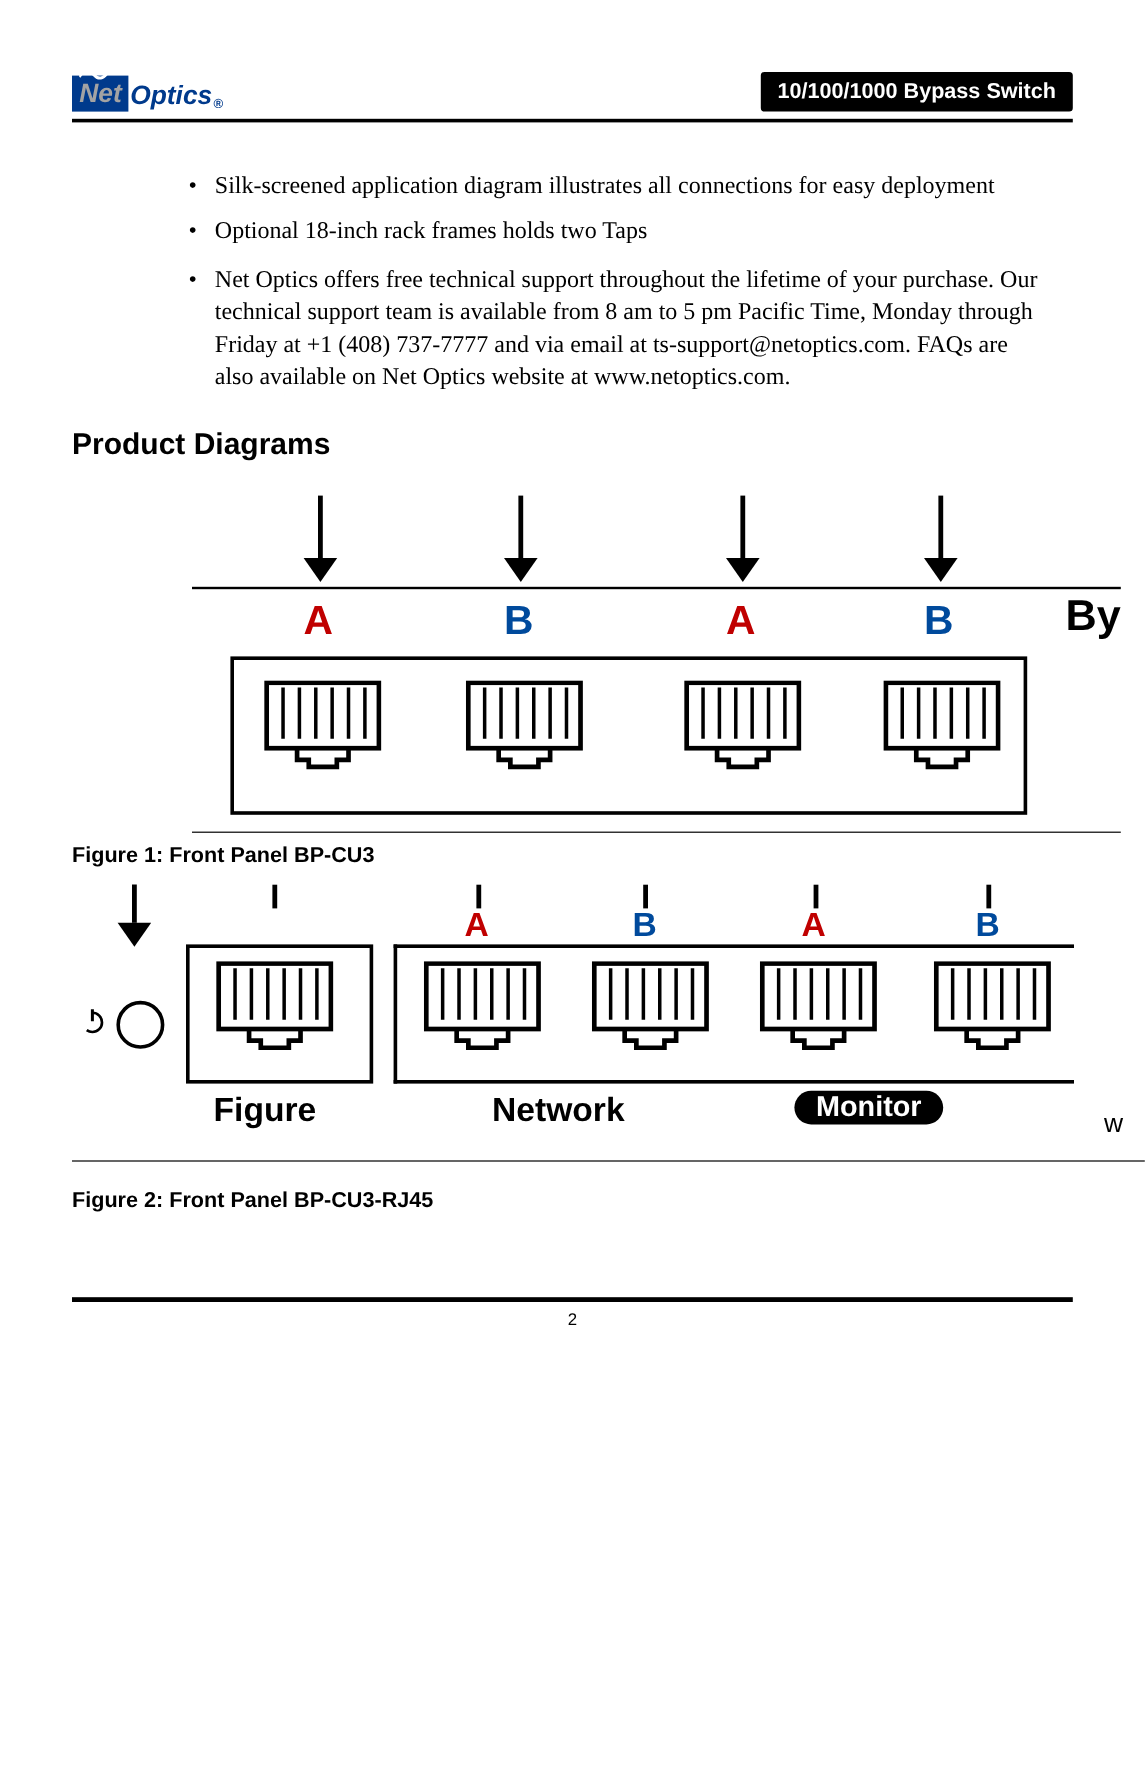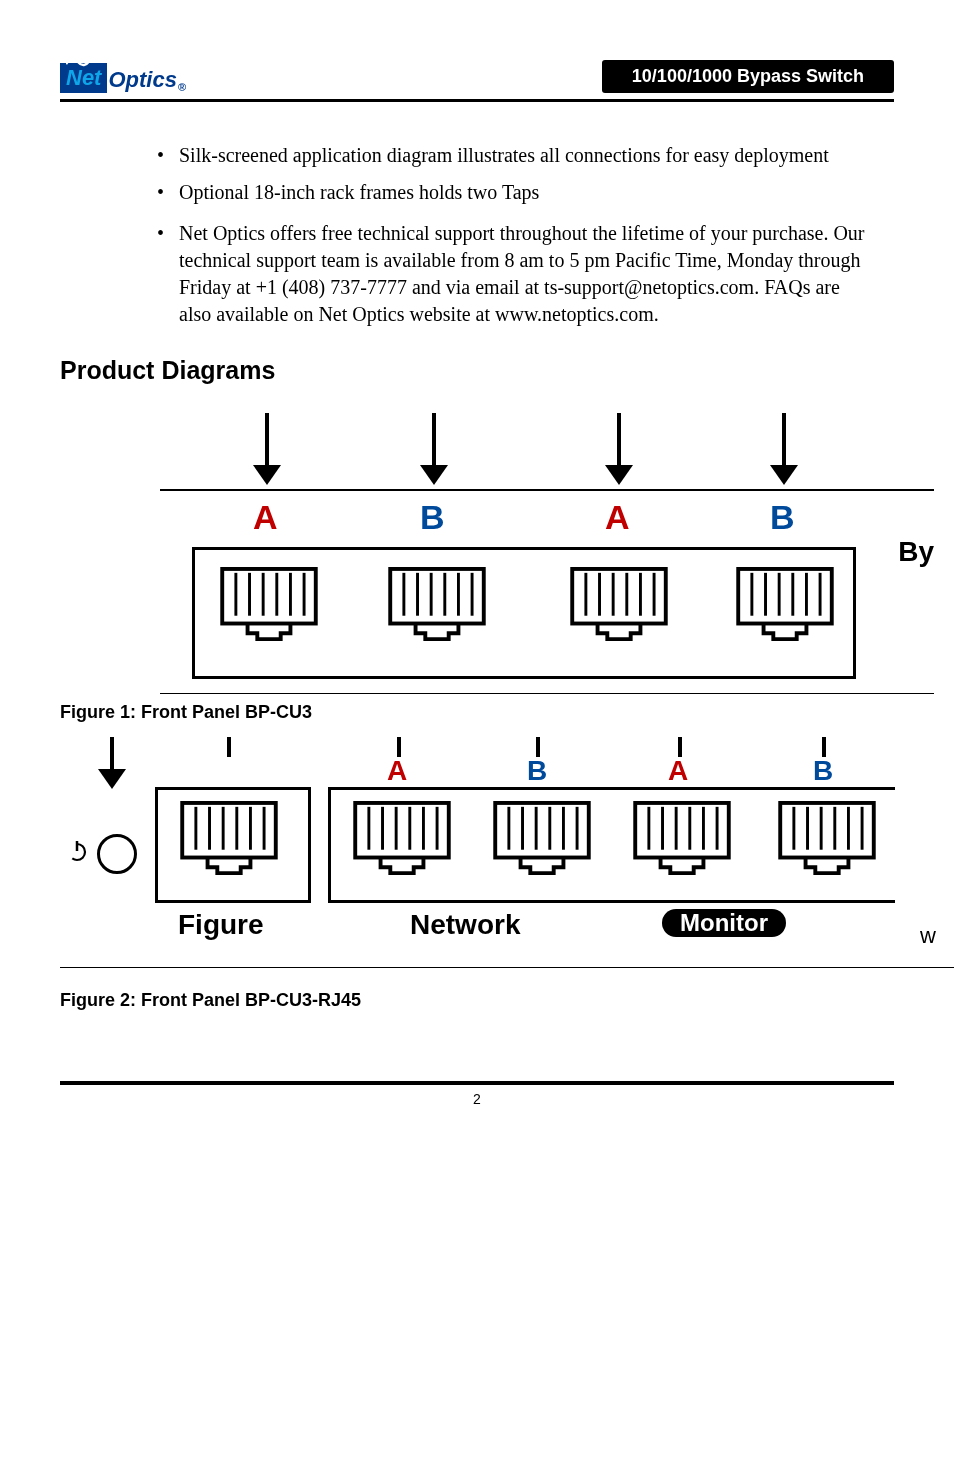--- a/index.html
+++ b/index.html
@@ -24,21 +24,21 @@
   .logo {
     font-family: Arial, Helvetica, sans-serif;
     font-weight: bold;
     font-size: 22px;
     font-style: italic;
     display: flex;
     align-items: flex-end;
   }
   .logo-box {
     background: #003a8c;
-    color: #0ea5e9;
+    color: #a3a3a3;
     padding: 2px 6px 2px 6px;
     position: relative;
     display: inline-flex;
     align-items: center;
     font-style: italic;
   }
   .logo-wave {
     position: absolute;
     top: -6px;
     left: 6px;
@@ -56,21 +56,21 @@
     vertical-align: super;
     margin-left: 1px;
     font-style: normal;
   }
   .title-bar {
     background: #000;
     color: #fff;
     font-family: Arial, Helvetica, sans-serif;
     font-weight: bold;
     font-size: 18px;
-    padding: 6px 30px;
+    padding: 6px 14px;
     border-radius: 3px;
   }
   .top-rule {
     border: 0;
     border-top: 3px solid #000;
     margin: 0 0 40px 0;
   }
   .content {
     padding-left: 95px;
     padding-right: 20px;
@@ -127,21 +127,21 @@
     left: 0;
     right: 0;
     font-family: Arial, Helvetica, sans-serif;
     font-weight: 900;
     font-size: 34px;
   }
   .diag1-label-a1 { position: absolute; left: 93px; color: #c00000; }
   .diag1-label-b1 { position: absolute; left: 260px; color: #004a9c; }
   .diag1-label-a2 { position: absolute; left: 445px; color: #c00000; }
   .diag1-label-b2 { position: absolute; left: 610px; color: #004a9c; }
-  .diag1-by { position: absolute; right: 0px; top: -6px; color: #000; font-size: 28px; margin-top: 44px; }
+  .diag1-by { position: absolute; right: 0px; top: -6px; color: #000; font-size: 36px; }
   .arrow-down {
     position: absolute;
     width: 0;
   }
   .arrow-down .shaft {
     width: 4px;
     height: 52px;
     background: #000;
     margin: 0 auto;
   }

